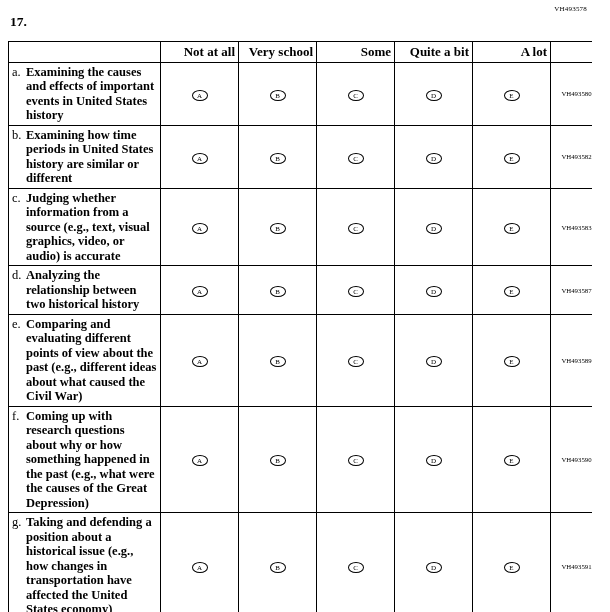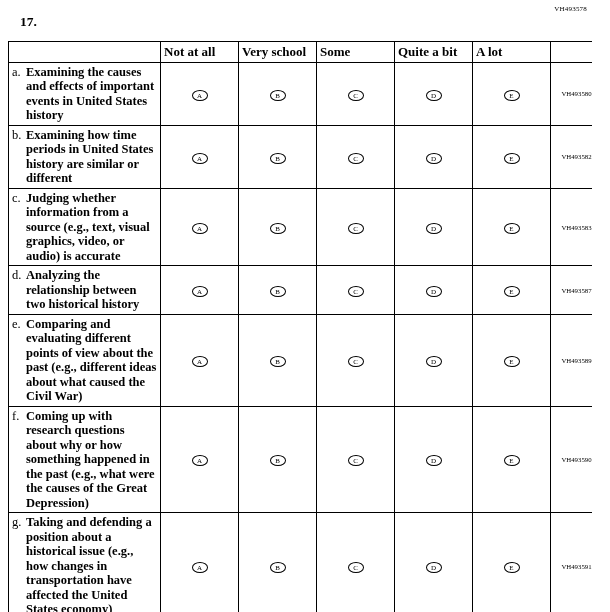--- a/index.html
+++ b/index.html
@@ -10,21 +10,21 @@
     color: #000000;
     font-family: "Liberation Serif", serif;
   }
   .page { position: relative; width: 592px; height: 612px; overflow: hidden; }
   .top-code {
     position: absolute; top: 5px; right: 5px;
     font-size: 7px; letter-spacing: 0.2px;
   }
   .question {
     display: flex;
-    padding: 14px 34px 10px 20px;
+    padding: 14px 34px 10px 10px;
     font-size: 13.5px;
     line-height: 1.25;
   }
   .qnum { font-weight: bold; width: 24px; flex: 0 0 24px; }
   .qtext { flex: 1; }
   .qbold { font-weight: bold; }
   table.survey {
     border-collapse: collapse;
     margin-left: 8px;
     width: 594px;
@@ -34,21 +34,21 @@
     border: 1.2px solid #000;
     padding: 2px 3px;
     vertical-align: middle;
   }
   col.c-stem { width: 152px; }
   col.c-opt  { width: 78px; }
   col.c-code { width: 52px; }
   th.opt-head {
     font-size: 13px;
     font-weight: bold;
-    text-align: left;
+    text-align: right;
     padding: 4px 2px;
   }
   td.stem-cell {
     font-size: 12.5px;
     line-height: 1.16;
     vertical-align: top;
     padding: 2px 4px 3px 4px;
   }
   .stem-wrap { display: flex; }
   .stem-letter { width: 14px; flex: 0 0 14px; }

